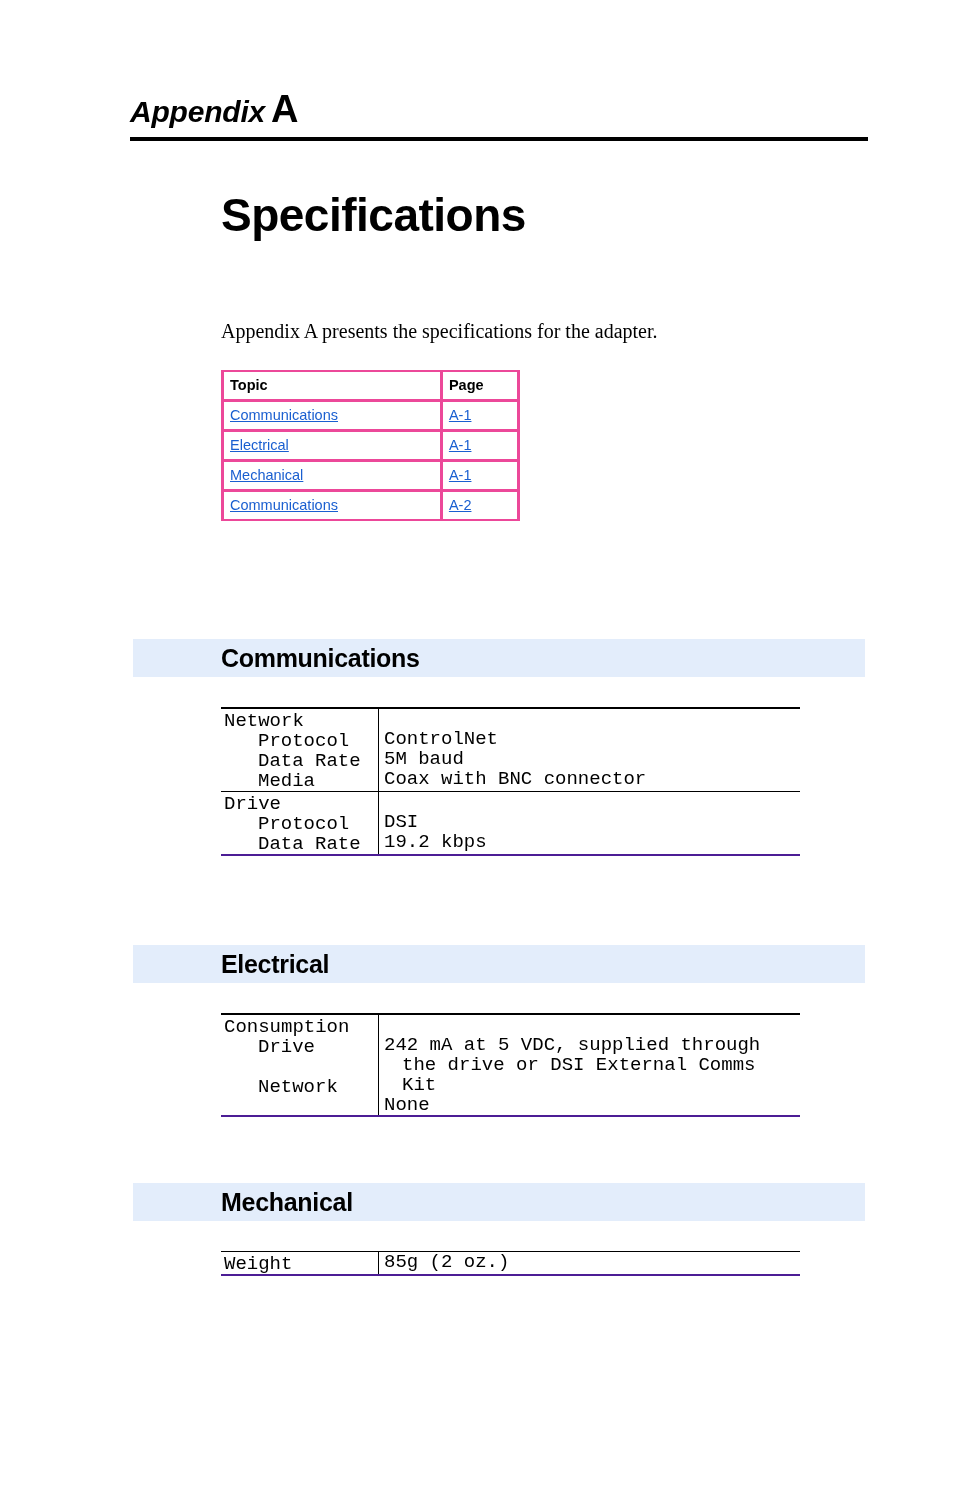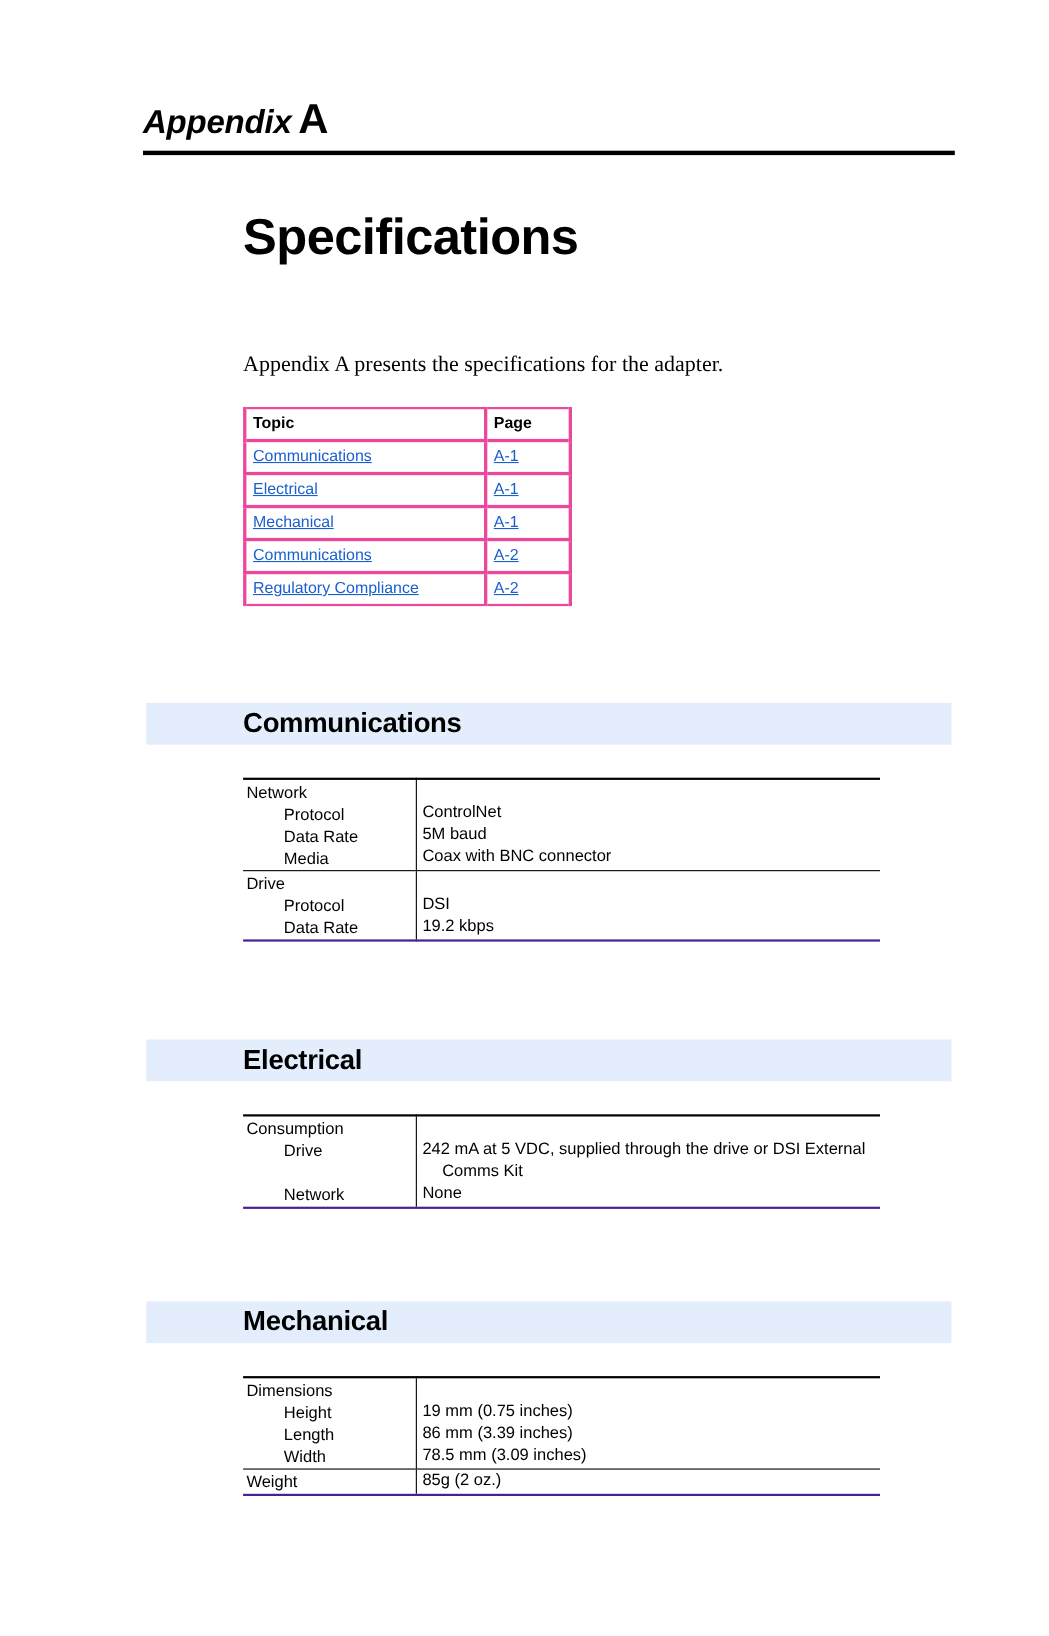--- a/index.html
+++ b/index.html
@@ -121,22 +121,22 @@
     letter-spacing: -0.3px;
     white-space: nowrap;
   }
 
   
   .spec-table {
     position: absolute;
     left: 221px;
     width: 579px;
     border-collapse: collapse;
-    font-family: Liberation Sans, sans-serif;
-    font-size: 15px;
+    font-family: Liberation Mono, monospace;
+    font-size: 19px;
   }
   .spec-table .grp {
     border-top: 2px solid #000000;
   }
   .spec-table .grp.last-grp {
     border-bottom: 2px solid #4c1d95;
   }
   .spec-table .grp.mid-grp {
     border-top: 1px solid #000000;
   }
@@ -202,24 +202,20 @@
       <td class="col-page"><span class="doc-link">A-1</span></td>
     </tr>
     <tr>
       <td class="col-topic"><span class="doc-link">Mechanical</span></td>
       <td class="col-page"><span class="doc-link">A-1</span></td>
     </tr>
     <tr>
       <td class="col-topic"><span class="doc-link">Communications</span></td>
       <td class="col-page"><span class="doc-link">A-2</span></td>
     </tr>
-    <tr>
-      <td class="col-topic"><span class="doc-link">Regulatory Compliance</span></td>
-      <td class="col-page"><span class="doc-link">A-2</span></td>
-    </tr>
   </tbody>
 </table>
 
 <div class="section-bar" style="top:639px;">
   <span class="section-title">Communications</span>
 </div>
 
 <table class="spec-table" style="top:707px;">
   <tbody>
     <tr class="grp">
@@ -272,34 +268,20 @@
     </tr>
   </tbody>
 </table>
 
 <div class="section-bar" style="top:1183px;">
   <span class="section-title">Mechanical</span>
 </div>
 
 <table class="spec-table" style="top:1251px;">
   <tbody>
-    <tr class="grp">
-      <td class="label-col">
-        <div class="grp-name">Dimensions</div>
-        <div class="sub-label">Height</div>
-        <div class="sub-label">Length</div>
-        <div class="sub-label">Width</div>
-      </td>
-      <td class="value-col pad-top">
-        <div class="spacer-line"></div>
-        <div class="value-line">19 mm (0.75 inches)</div>
-        <div class="value-line">86 mm (3.39 inches)</div>
-        <div class="value-line">78.5 mm (3.09 inches)</div>
-      </td>
-    </tr>
     <tr class="grp mid-grp last-grp">
       <td class="label-col">
         <div class="grp-name">Weight</div>
       </td>
       <td class="value-col pad-top">
         <div class="value-line">85g (2 oz.)</div>
       </td>
     </tr>
   </tbody>
 </table>

